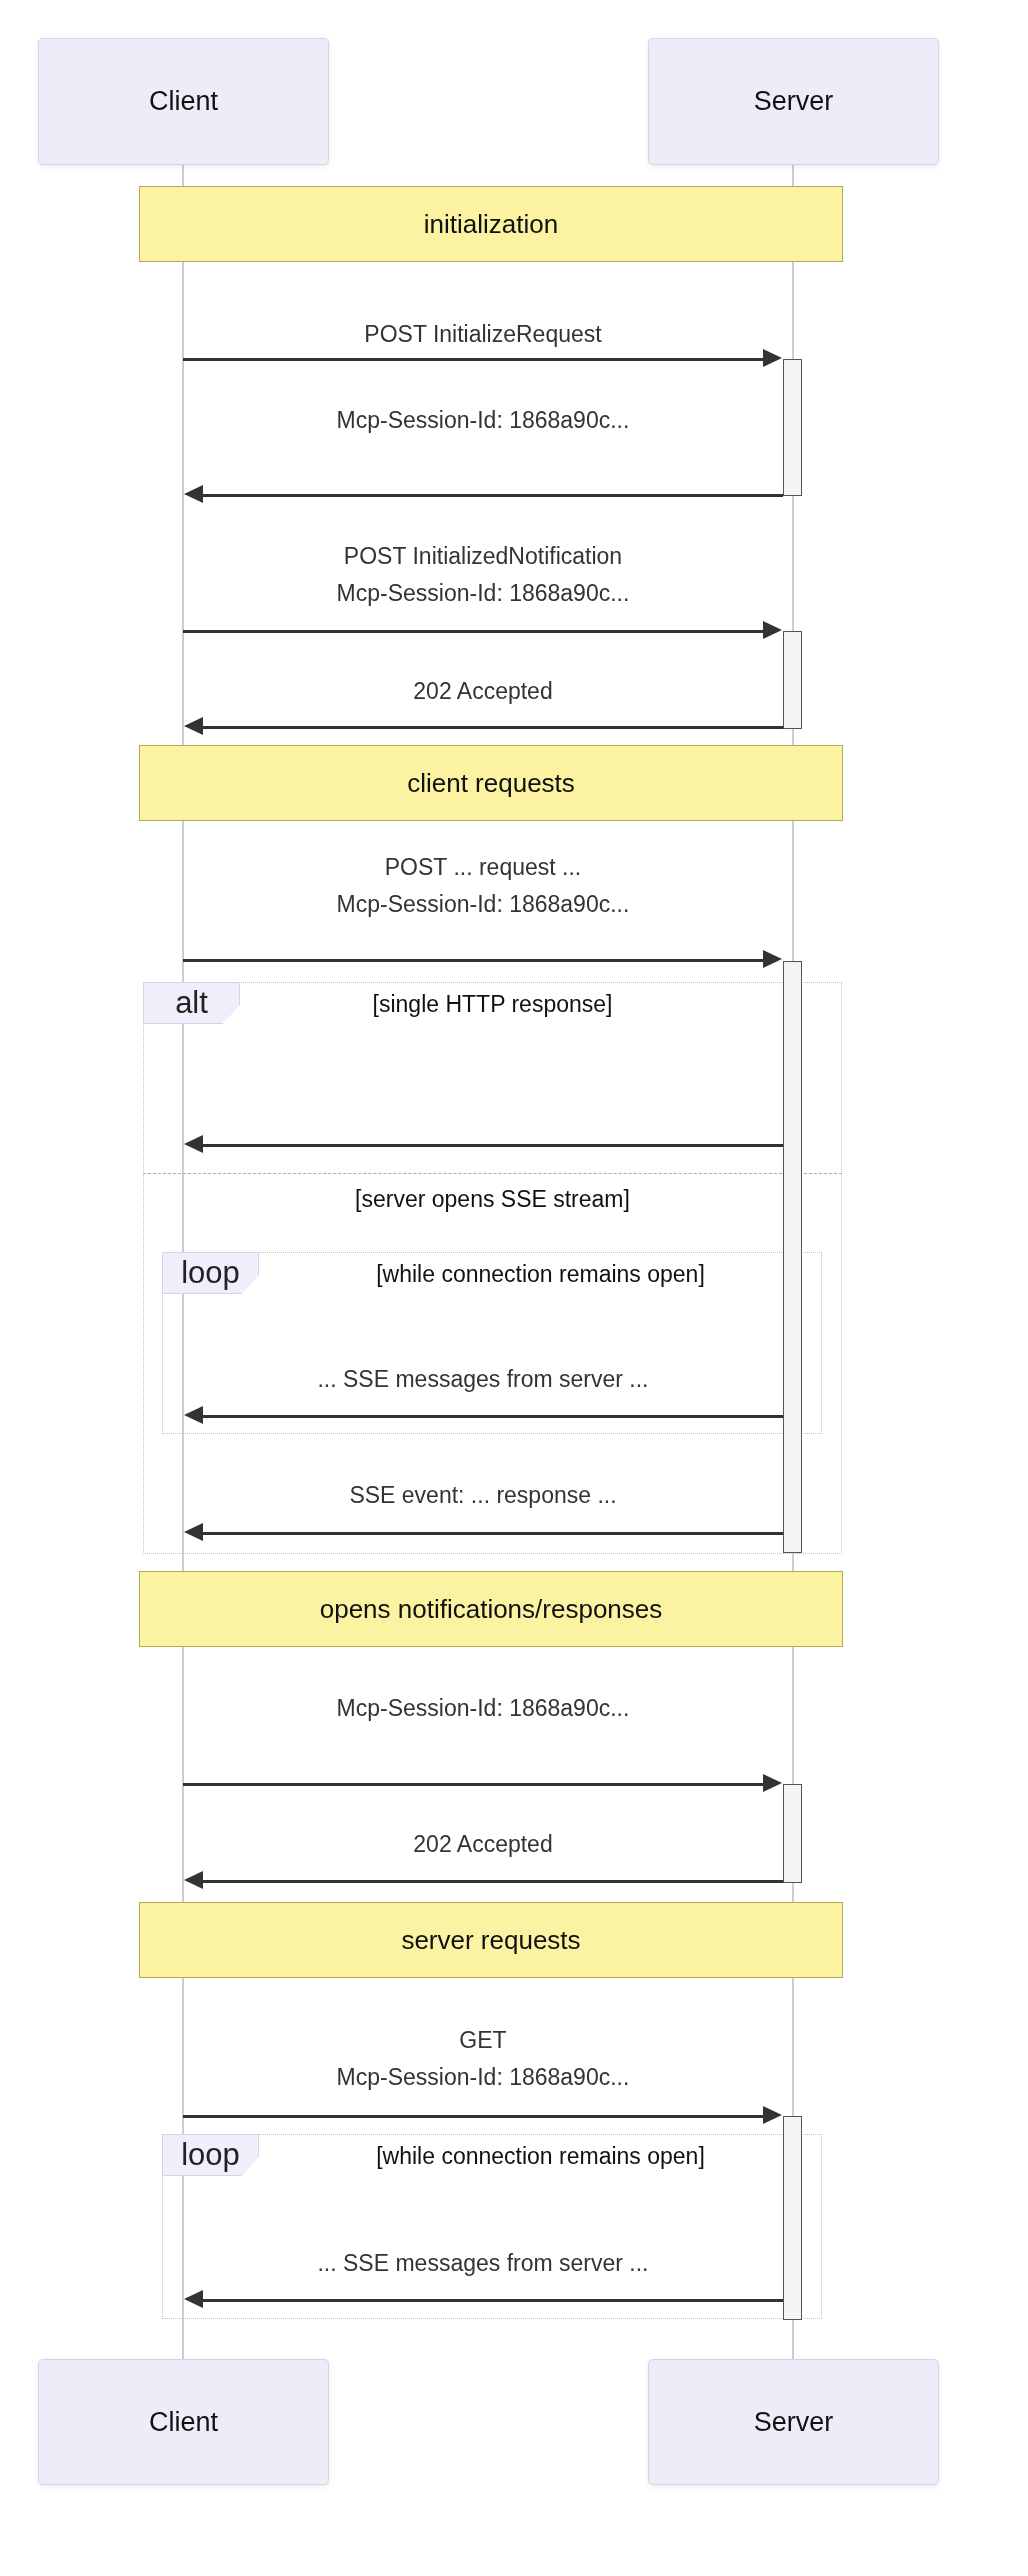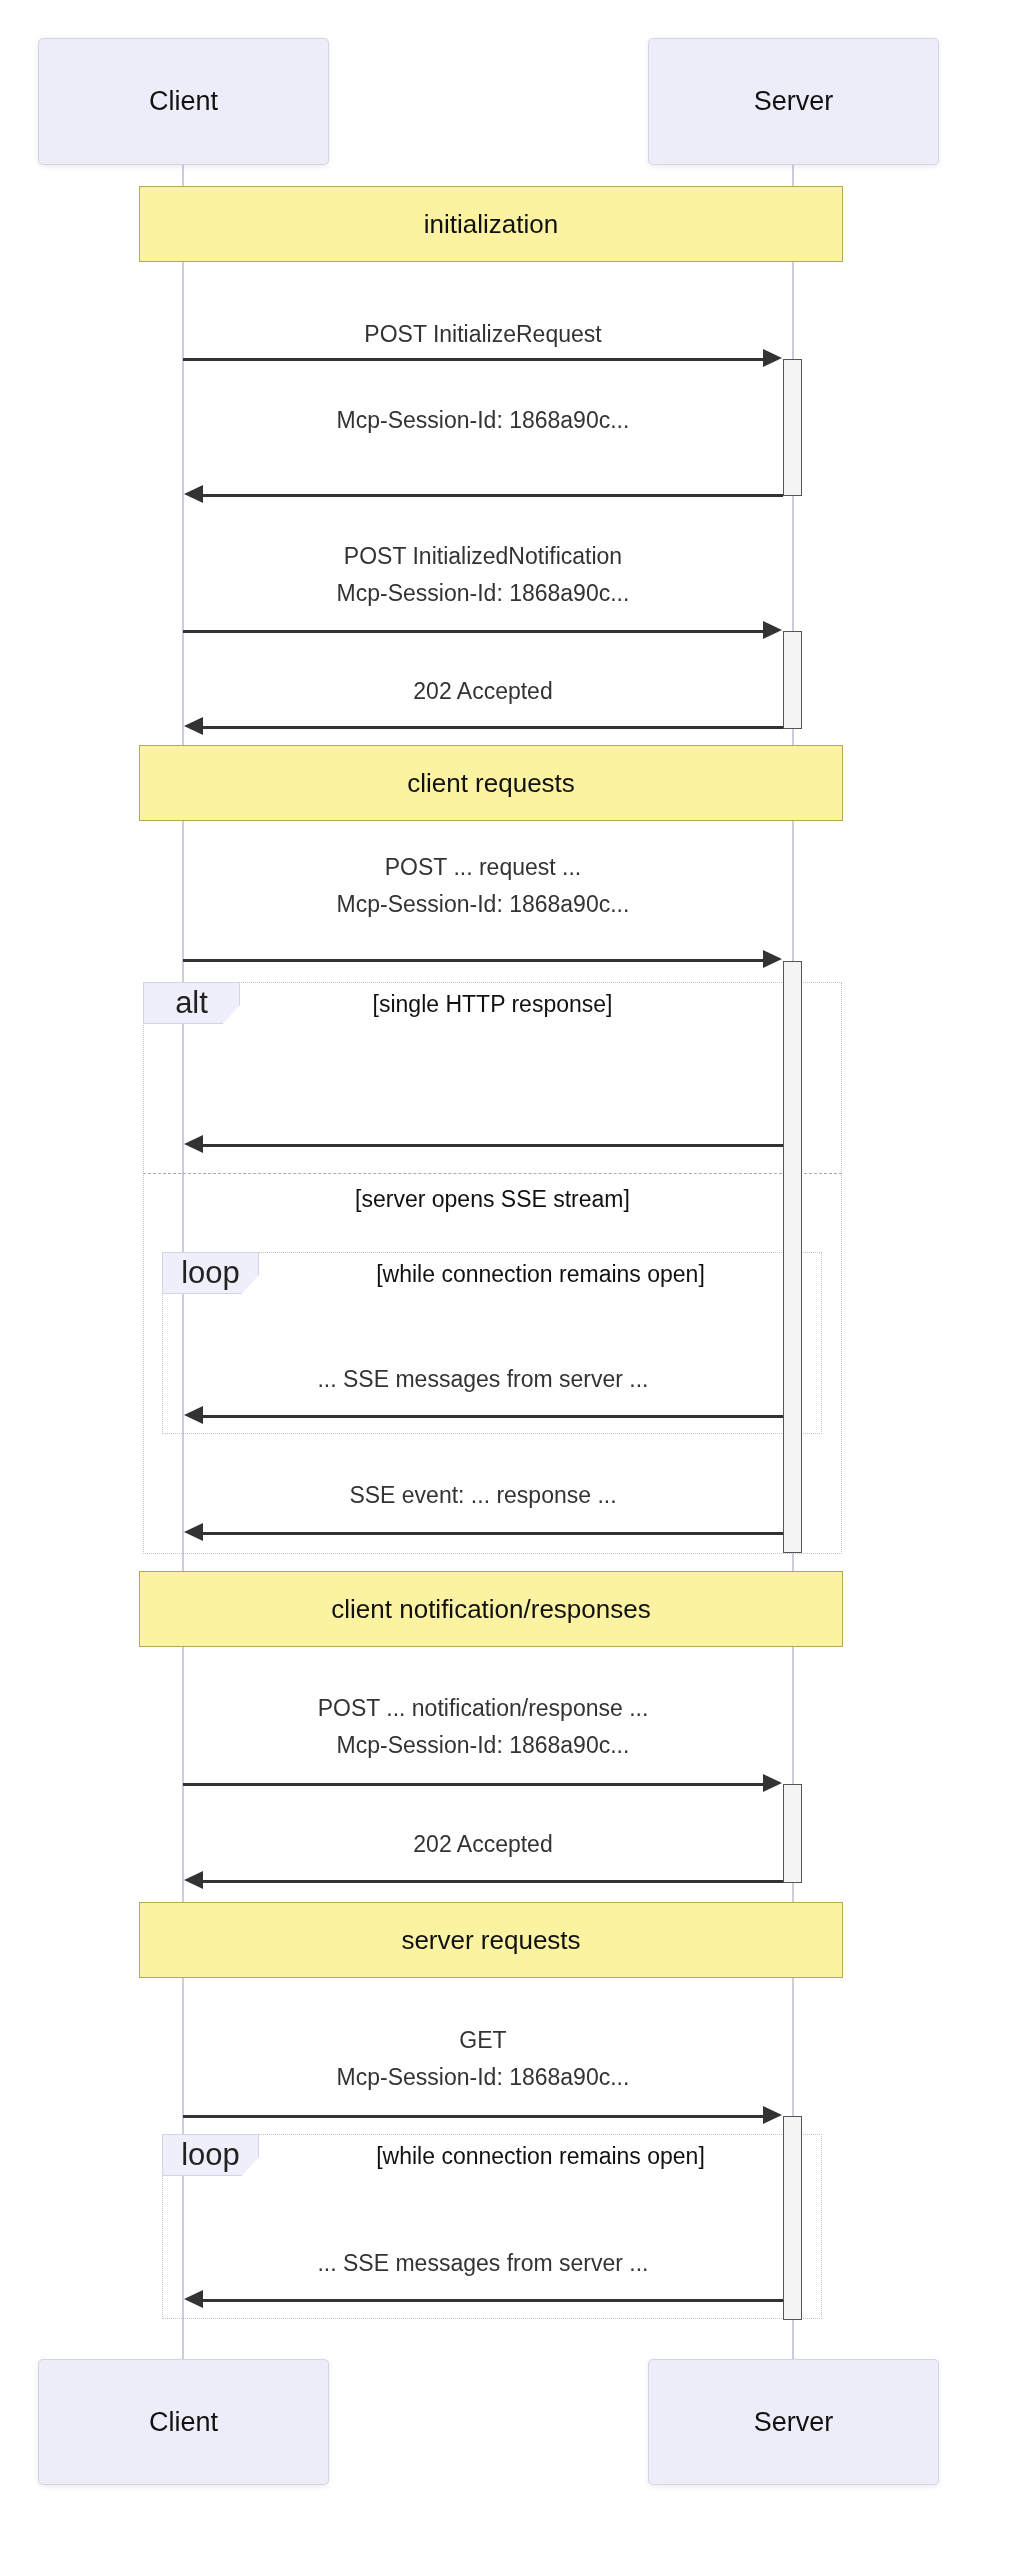--- a/index.html
+++ b/index.html
@@ -60,21 +60,21 @@
   <div class="lifeline" style="left:182px;"></div>
   <div class="lifeline" style="left:792px;"></div>
 
   <div class="section-header" style="top:186px;">
     <span>initialization</span>
   </div>
   <div class="section-header" style="top:745px;">
     <span>client requests</span>
   </div>
   <div class="section-header" style="top:1571px;">
-    <span>client notification/responses</span>
+    <span>opens notifications/responses</span>
   </div>
   <div class="section-header" style="top:1902px;">
     <span>server requests</span>
   </div>
 
   <div class="frame" style="left:143px; top:982px; width:699px; height:572px;"></div>
   <div class="frame-divider" style="left:143px; top:1173px; width:699px;"></div>
   <div class="frame-label" style="left:143px; top:982px; width:97px; height:42px;">
     <span>alt</span>
   </div>
@@ -156,21 +156,20 @@
     </div>
 
   <div class="msg-text" style="top:1477px;">
     <div>SSE event: ... response ...</div>
   </div>
   <div class="arrow arrow-left" style="top:1532px;">
       <span class="head"></span>
     </div>
 
   <div class="msg-text" style="top:1690px;">
-    <div>POST ... notification/response ...</div>
     <div>Mcp-Session-Id: 1868a90c...</div>
   </div>
   <div class="arrow arrow-right" style="top:1783px;">
       <span class="head"></span>
     </div>
 
   <div class="msg-text" style="top:1826px;">
     <div>202 Accepted</div>
   </div>
   <div class="arrow arrow-left" style="top:1880px;">

